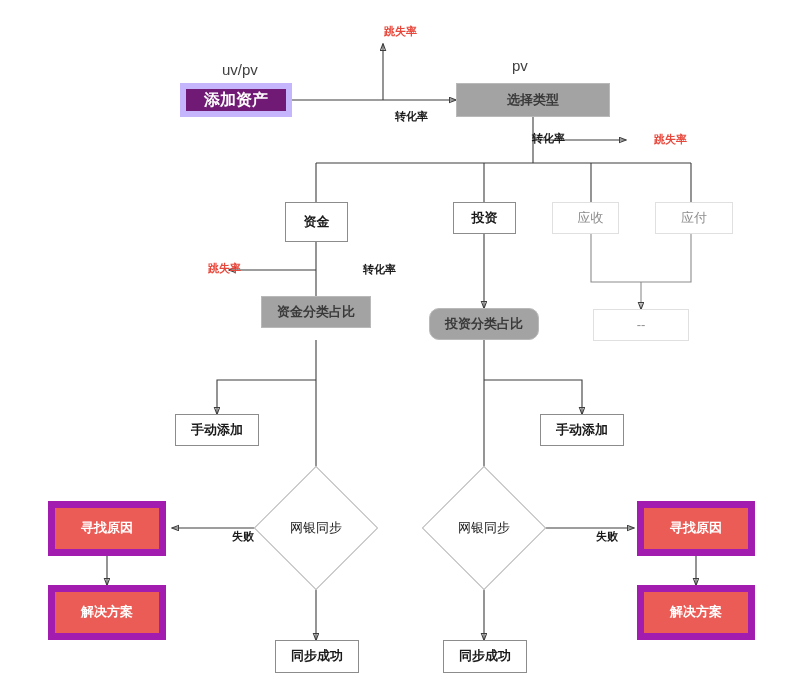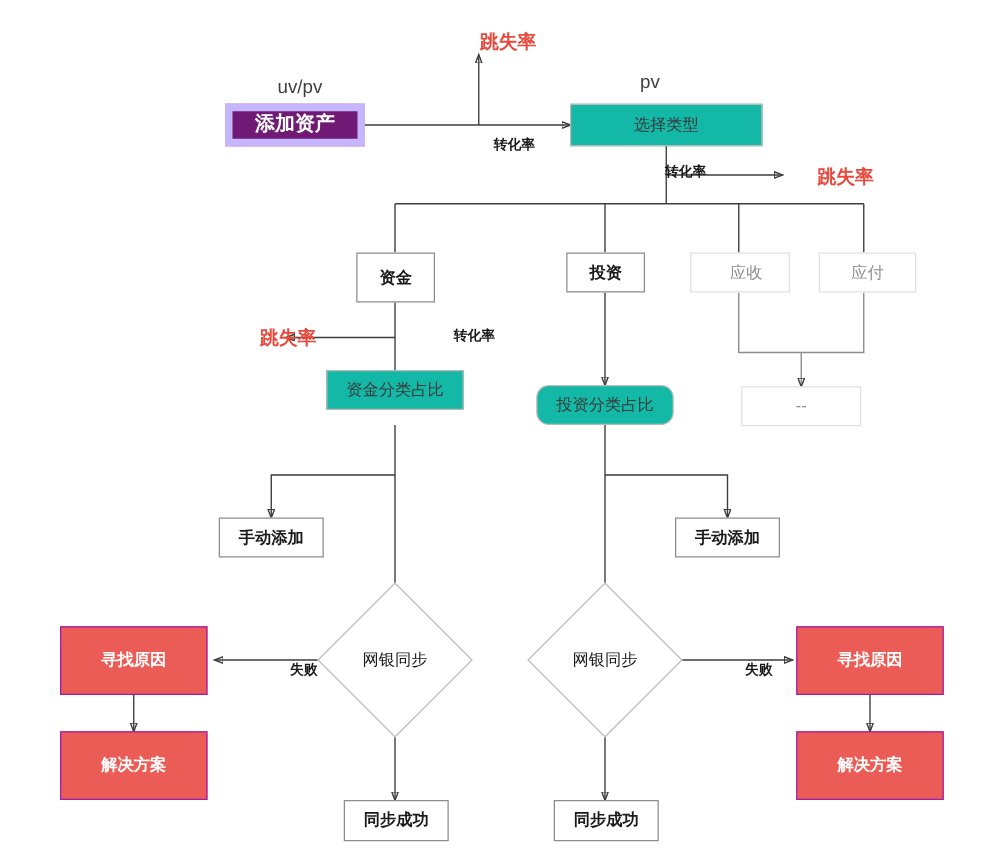--- a/index.html
+++ b/index.html
@@ -36,36 +36,36 @@
     font-weight: 700;
   }
   .box-dark {
     background: #701a75;
     border: 6px solid #c4b5fd;
     color: #ffffff;
     font-size: 16px;
     font-weight: 700;
   }
   .box-plain {
-    background: #14b8a6;
+    background: #a3a3a3;
     border: 1px solid #b9b9b9;
     color: #3a3a3a;
     font-size: 13px;
-    font-weight: 400;
+    font-weight: 700;
   }
   .box-muted {
     background: #ffffff;
     border: 1px solid #e0e0e0;
     color: #8e8e8e;
     font-size: 13px;
     font-weight: 400;
   }
   .box-red {
     background: #ea5c55;
-    border: 1px solid #a21caf;
+    border: 7px solid #a21caf;
     color: #ffffff;
     font-size: 13px;
     font-weight: 700;
   }
   
   .diamond-wrap {
     position: absolute;
   }
   .diamond-shape {
     position: absolute;
@@ -99,21 +99,21 @@
     color: #404040;
     font-weight: 400;
   }
   .txt-edge {
     font-size: 11px;
     color: #1a1a1a;
     font-weight: 700;
     padding-left: 36px;
   }
   .txt-red {
-    font-size: 15px;
+    font-size: 11px;
     color: #e8483c;
     font-weight: 700;
     padding-left: 20px;
   }
   
   #wires {
     position: absolute;
     left: 0; top: 0;
     width: 800px; height: 693px;
     pointer-events: none;
@@ -195,21 +195,21 @@
   <div class="txt txt-edge" style="left:560px; top:531px;">失败</div>
 
   <div class="node box-dark" style="left:180px; top:83px; width:112px; height:34px;">添加资产</div>
 
   <div class="node box-plain" style="left:456px; top:83px; width:154px; height:34px;">选择类型</div>
 
   <div class="node box" style="left:285px; top:202px; width:63px; height:40px;">资金</div>
 
   <div class="node box" style="left:453px; top:202px; width:63px; height:32px;">投资</div>
 
-  <div class="node box-muted" style="left:552px; top:202px; width:80px; height:32px;padding-left:10px;">应收</div>
+  <div class="node box-muted" style="left:552px; top:202px; width:67px; height:32px;padding-left:10px;">应收</div>
 
   <div class="node box-muted" style="left:655px; top:202px; width:78px; height:32px;">应付</div>
 
   <div class="node box-muted" style="left:593px; top:309px; width:96px; height:32px;">--</div>
 
   <div class="node box-plain" style="left:261px; top:296px; width:110px; height:32px;">资金分类占比</div>
 
   <div class="node box-plain" style="left:429px; top:308px; width:110px; height:32px;border-radius:10px;">投资分类占比</div>
 
   <div class="node box" style="left:175px; top:414px; width:84px; height:32px;">手动添加</div>

